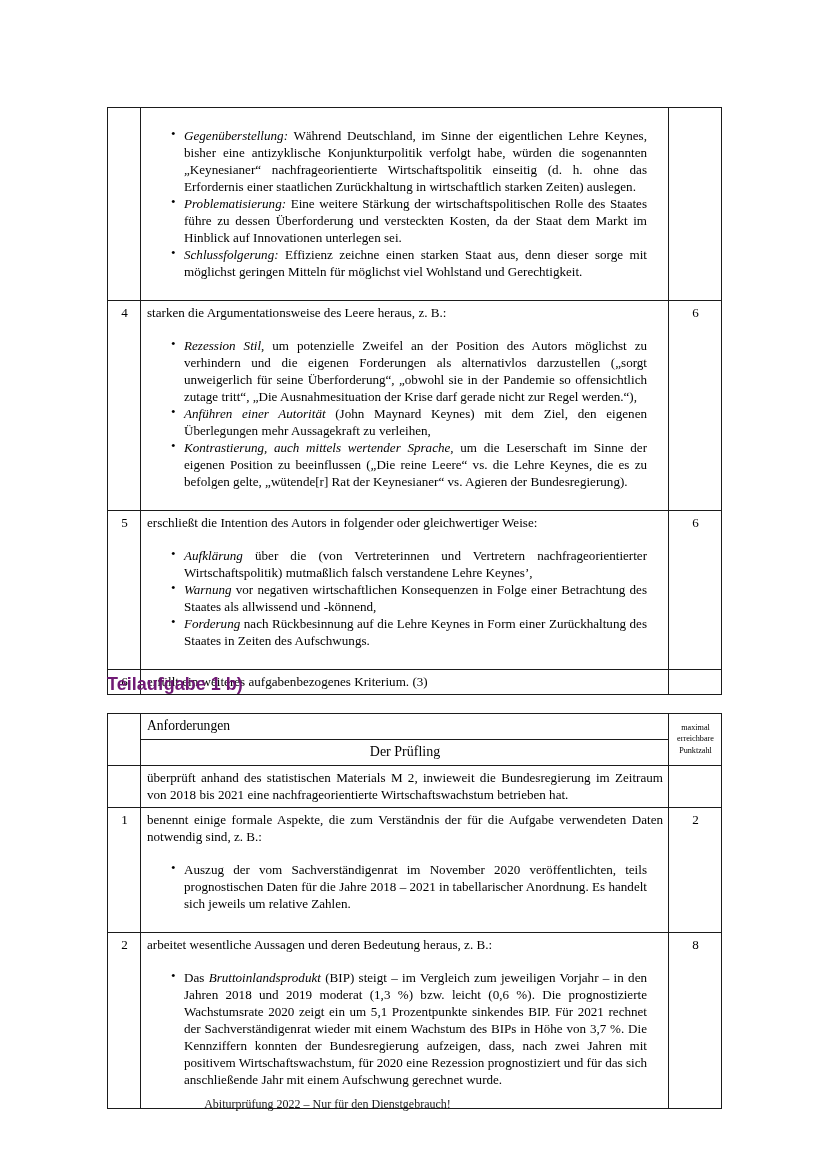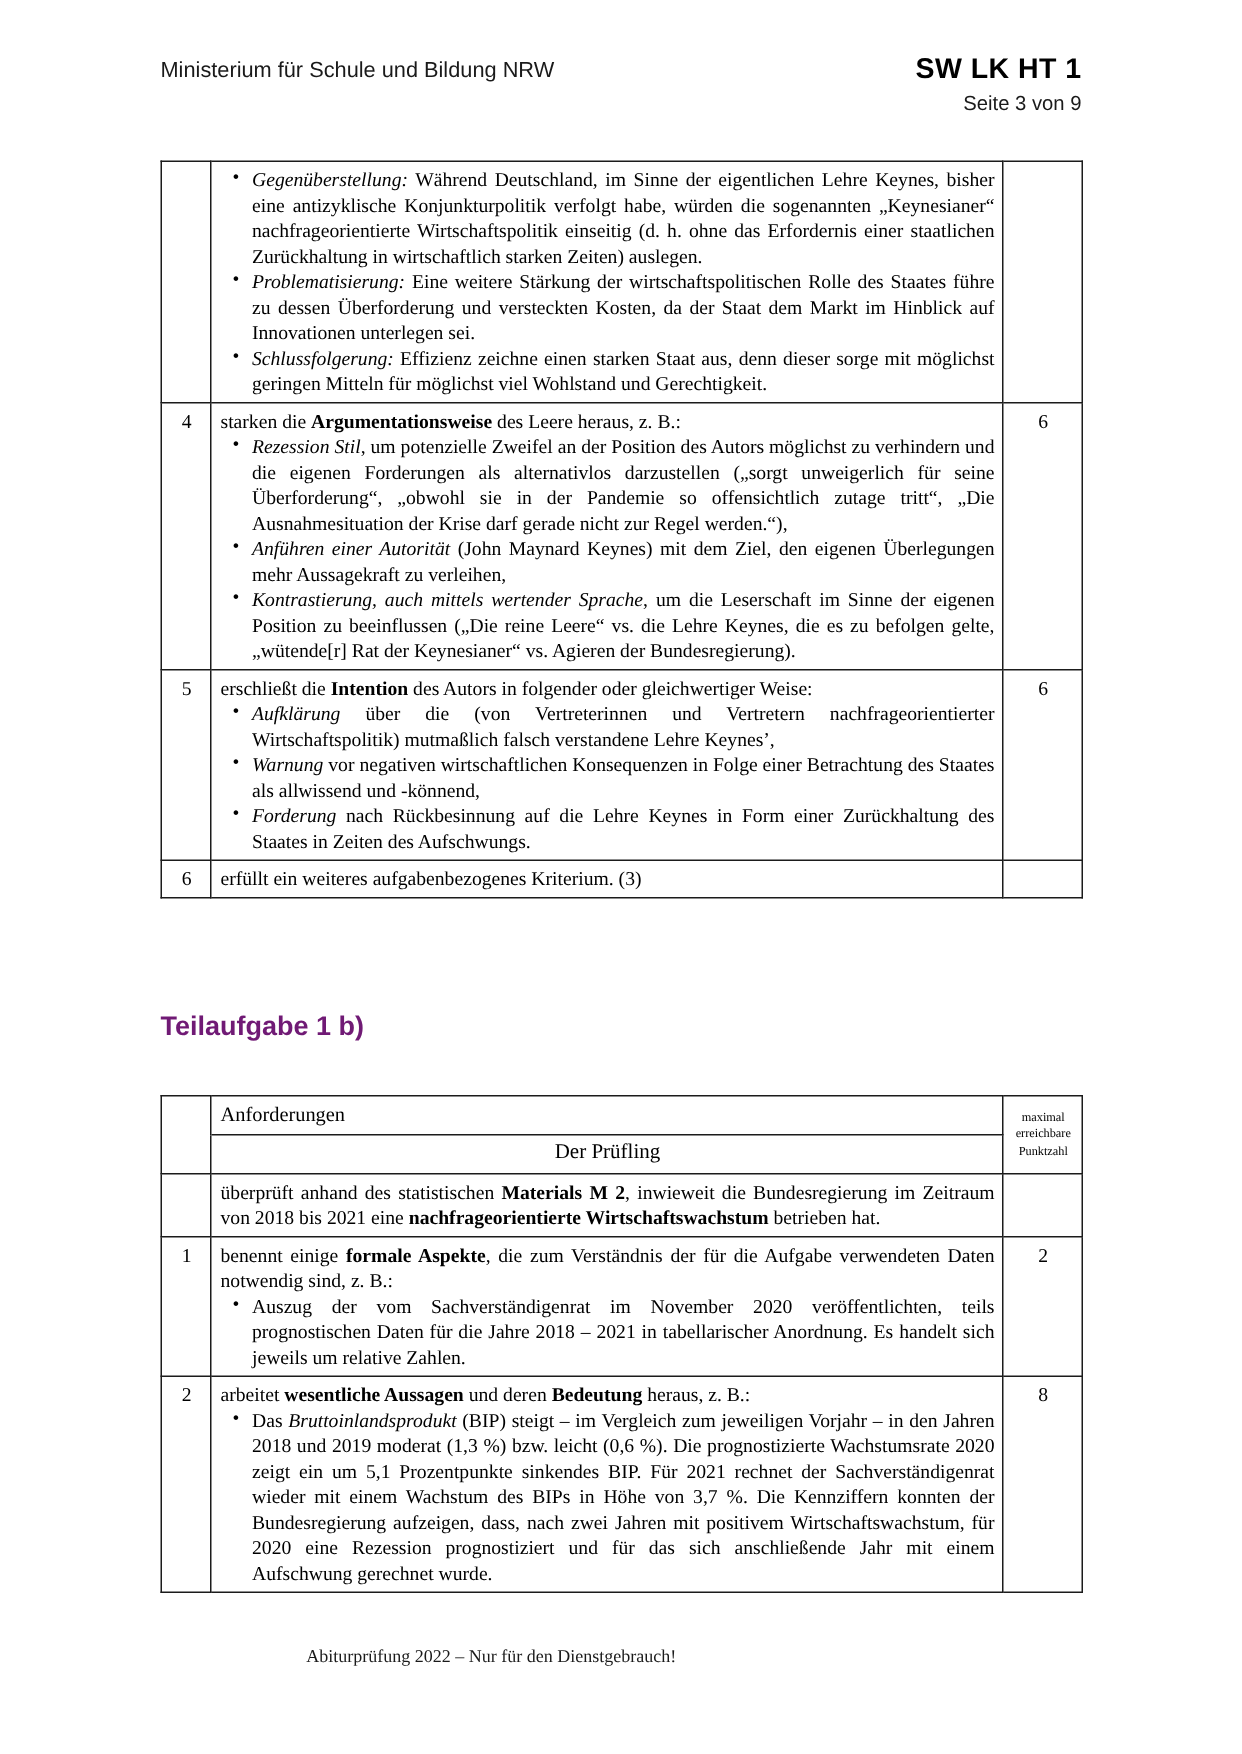--- a/index.html
+++ b/index.html
@@ -78,21 +78,21 @@
   .col-num   { width: 33px;  text-align: center !important; }
   .col-body  { width: 528px; }
   .col-pts   { width: 53px;  text-align: center !important; }
 
   td.num { text-align: center; padding-top: 3px; }
   td.pts { text-align: center; padding-top: 3px; }
 
   .lead { margin: 0 0 0 0; }
 
   ul.bul {
-    margin: 0;
+    margin: 16px;
     padding: 0 0 0 21px;
     list-style: none;
     font-family: Liberation Serif, serif;
   }
   ul.bul > li {
     position: relative;
     margin: 0 0 0 0;
     padding: 0;
     text-align: justify;
     text-justify: inter-word;
@@ -100,21 +100,21 @@
   ul.bul > li::before {
     content: "\2022";
     position: absolute;
     left: -13px;
     top: -1px;
     font-size: 13px;
   }
   .just { text-align: justify; text-justify: inter-word; }
 
   i, .it { font-style: italic; }
-  b, .bo { font-weight: bold; }
+  b, .bo { font-weight: normal; }
 
   
   .th-anf {
     font-weight: bold;
     font-size: 13.6px;
     padding-top: 4px;
     padding-bottom: 4px;
   }
   .th-pruef {
     font-weight: bold;
@@ -152,27 +152,20 @@
     text-align: center;
     font-size: 12px;
     color: #1a1a1a;
   }
 </style>
 </head>
 <body>
 
 <div class="page">
 
-  <div class="header">
-    <div class="header-left">Ministerium für Schule und Bildung NRW</div>
-    <div class="header-right">
-      <div class="header-code">SW LK HT 1</div>
-      <div class="header-page">Seite 3 von 9</div>
-    </div>
-  </div>
 
   <table class="crit-table" id="table-a" style="top:107px;">
     <colgroup>
       <col class="col-num">
         <col class="col-body">
         <col class="col-pts">
     </colgroup>
     <tbody>
 
       <tr>
@@ -219,21 +212,21 @@
           <div class="lead">erfüllt ein weiteres aufgabenbezogenes Kriterium. (3)</div>
         </td>
         <td class="pts"></td>
       </tr>
 
     </tbody>
   </table>
 
   <div class="sec-heading" style="top:674px;">Teilaufgabe 1 b)</div>
 
-  <table class="crit-table" id="table-b" style="top:730px;">
+  <table class="crit-table" id="table-b" style="top:713px;">
     <colgroup>
       <col class="col-num">
         <col class="col-body">
         <col class="col-pts">
     </colgroup>
     <tbody>
 
       <tr>
         <td style="border-bottom:none;"></td>
         <td class="th-anf">Anforderungen</td>

